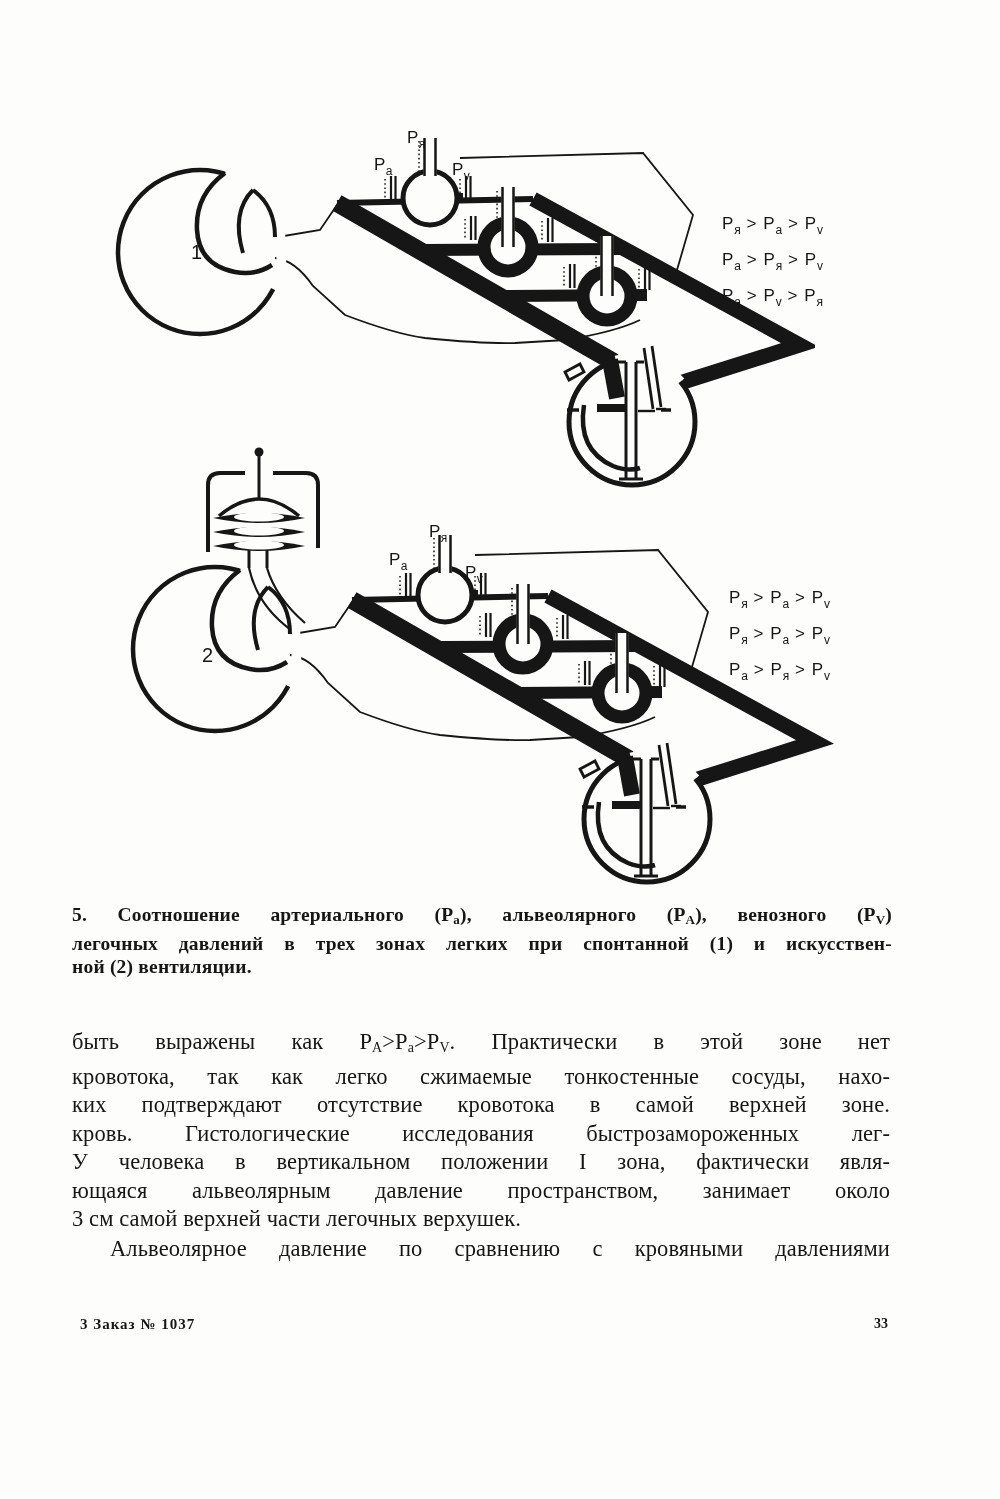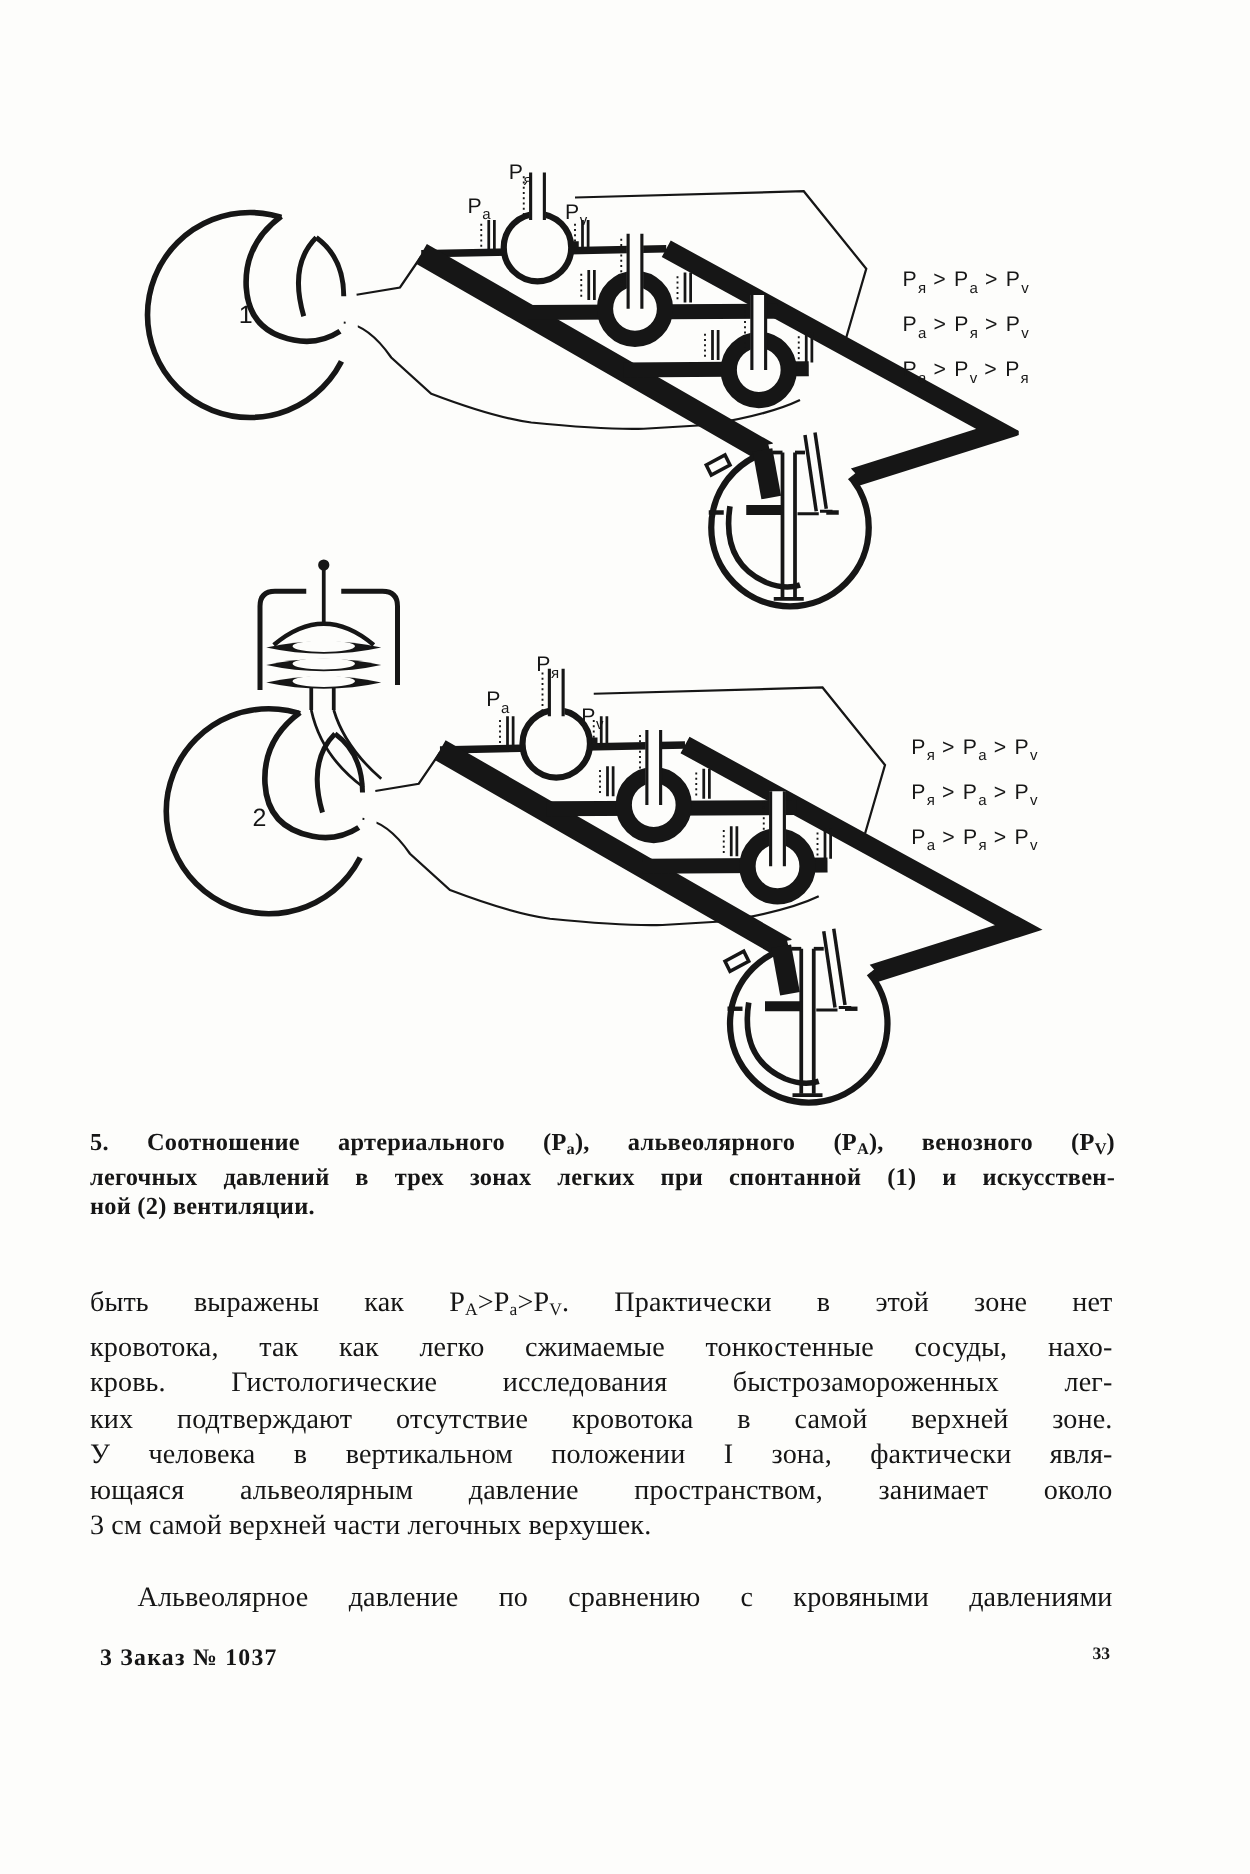--- a/index.html
+++ b/index.html
@@ -52,28 +52,28 @@
   .bodytext{
     position:absolute;left:72px;width:818px;
     font-size:22.5px;line-height:28.5px;
     letter-spacing:.1px;
   }
   .bodytext sub{font-size:14px;vertical-align:-3px;}
   #para1{top:1028px;}
   #para2{top:1235px;}
   .tline{text-align:justify;text-align-last:justify;}
   .tline.lastline{text-align-last:left;}
-  .tline.indent{text-indent:38px;margin-top:29px;}
+  .tline.indent{text-indent:38px;}
   .caption .tline{text-align:justify;text-align-last:justify;}
   .caption .tline.lastline{text-align-last:left;}
 
   
   .footer-left{
     position:absolute;left:80px;top:1316px;
-    font-weight:bold;font-size:19px;letter-spacing:1px;
+    font-weight:bold;font-size:15px;letter-spacing:1px;
   }
   .footer-page{
     position:absolute;right:112px;top:1316px;
     font-weight:bold;font-size:14px;
   }
 </style>
 </head>
 <body>
 
 <div class="page">
@@ -216,22 +216,22 @@
 
   <div class="caption">
       <div class="tline">5. Соотношение артериального (<span>P</span><sub>a</sub>), альвеолярного (<span>P</span><sub>A</sub>), венозного (<span>P</span><sub>V</sub>)</div>
       <div class="tline">легочных давлений в трех зонах легких при спонтанной (1) и искусствен-</div>
       <div class="tline lastline">ной (2) вентиляции.</div>
     </div>
 
   <div class="bodytext" id="para1">
       <div class="tline">быть выражены как <span>P</span><sub>A</sub>&gt;<span>P</span><sub>a</sub>&gt;<span>P</span><sub>V</sub>. Практически в этой зоне нет</div>
       <div class="tline">кровотока, так как легко сжимаемые тонкостенные сосуды, нахо-</div>
+      <div class="tline">ких подтверждают отсутствие кровотока в самой верхней зоне.</div>
       <div class="tline">кровь. Гистологические исследования быстрозамороженных лег-</div>
-      <div class="tline">ких подтверждают отсутствие кровотока в самой верхней зоне.</div>
       <div class="tline">У человека в вертикальном положении I зона, фактически явля-</div>
       <div class="tline">ющаяся альвеолярным давление пространством, занимает около</div>
       <div class="tline lastline">3 см самой верхней части легочных верхушек.</div>
     </div>
   <div class="bodytext" id="para2">
       <div class="tline indent">Альвеолярное давление по сравнению с кровяными давлениями</div>
     </div>
 
   <div class="footer-left">3 Заказ № 1037</div>
   <div class="footer-page">33</div>

